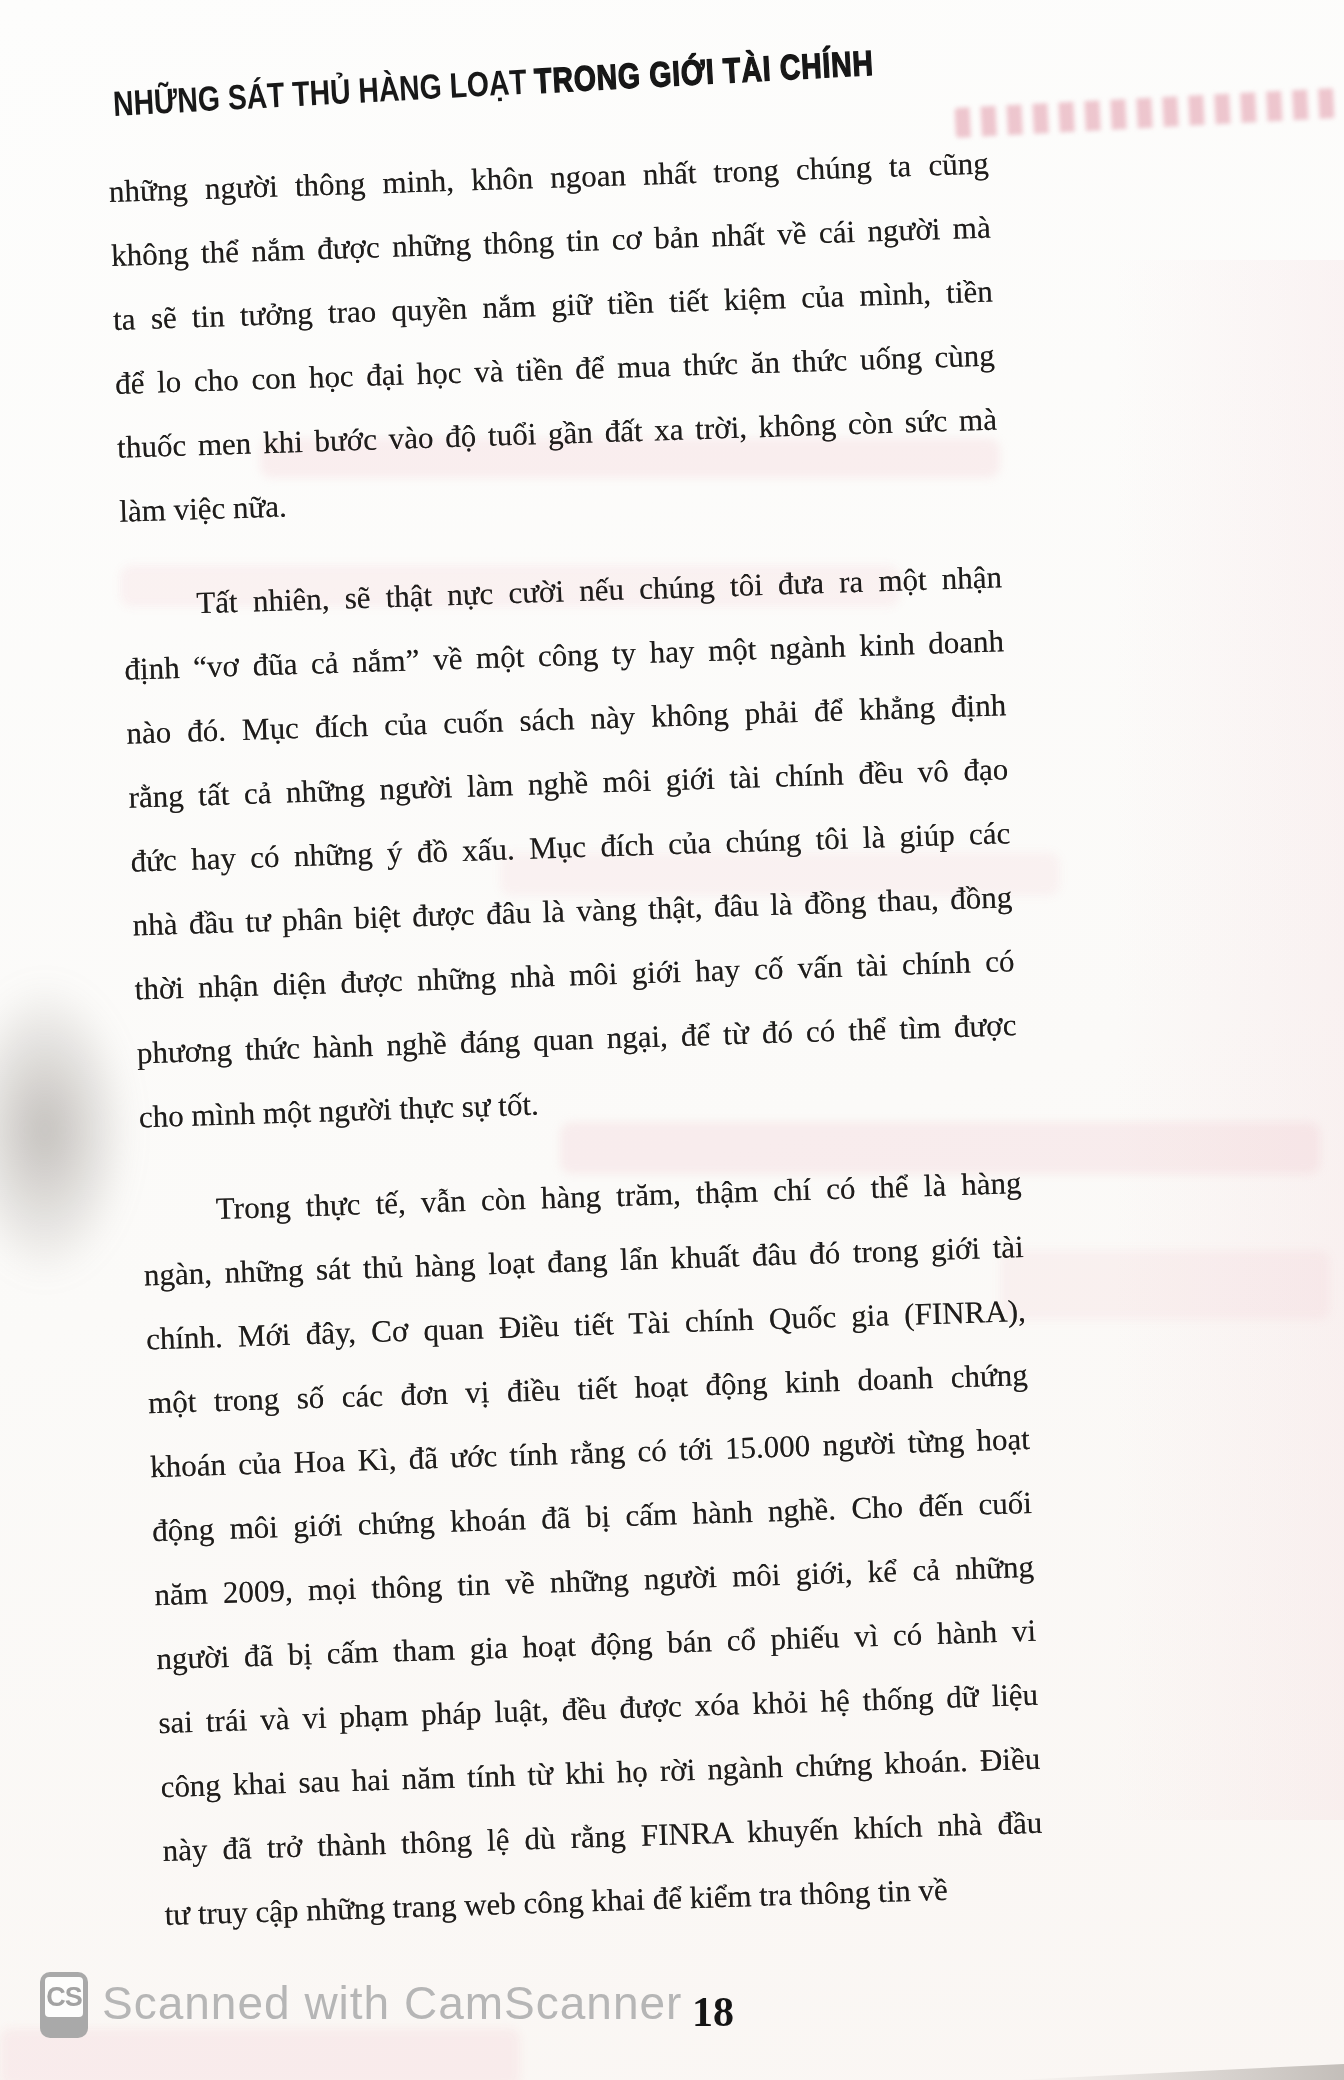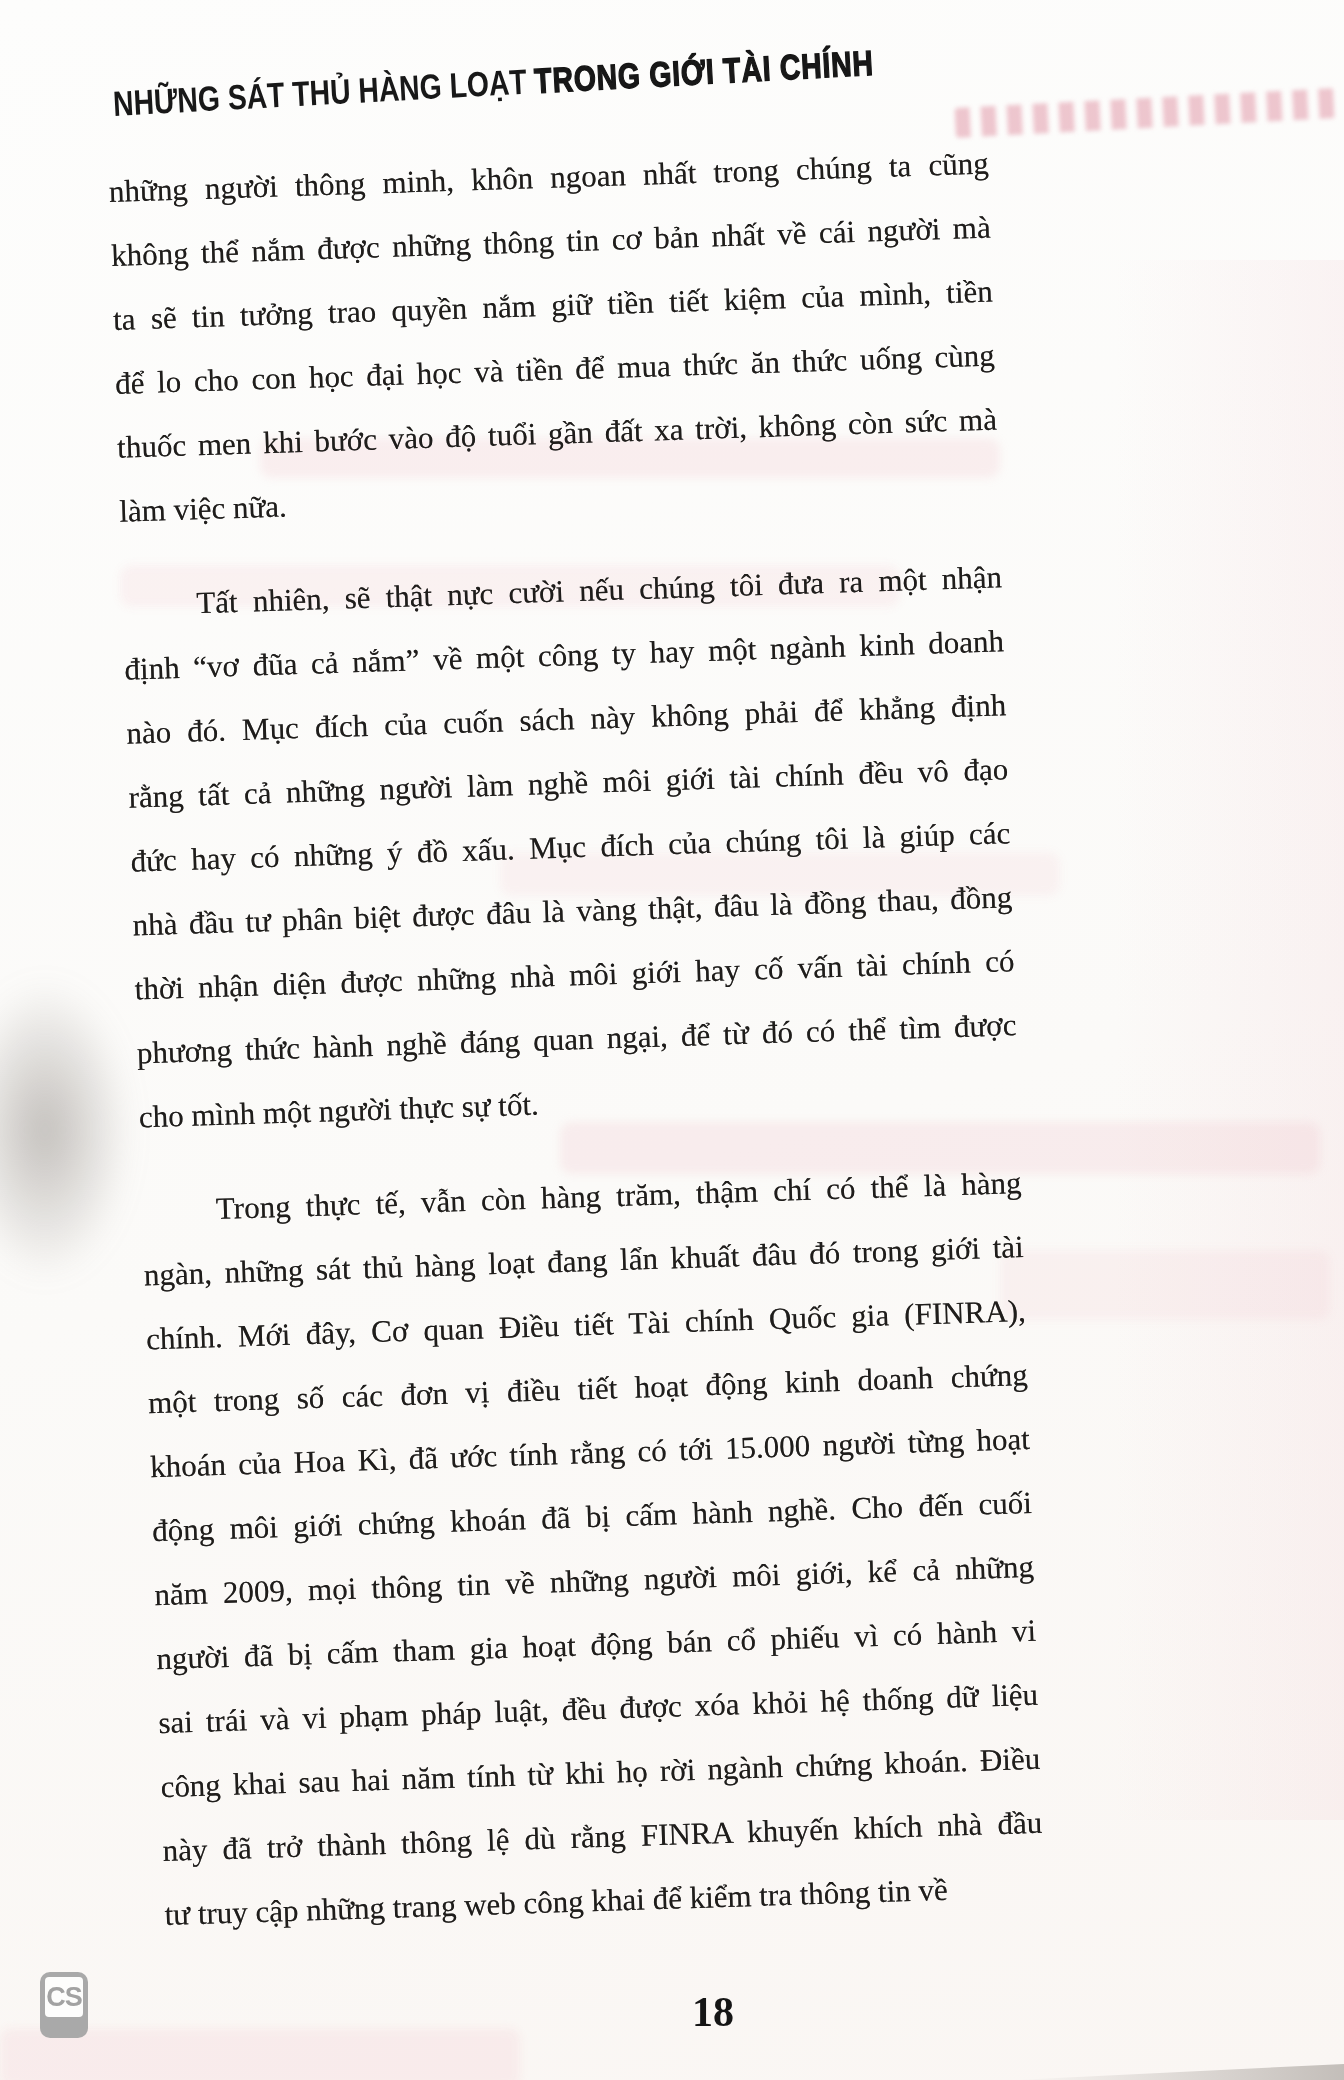--- a/index.html
+++ b/index.html
@@ -150,16 +150,17 @@
         <div class="line">sai trái và vi phạm pháp luật, đều được xóa khỏi hệ thống dữ liệu</div>
         <div class="line">công khai sau hai năm tính từ khi họ rời ngành chứng khoán. Điều</div>
         <div class="line">này đã trở thành thông lệ dù rằng FINRA khuyến khích nhà đầu</div>
         <div class="line last">tư truy cập những trang web công khai để kiểm tra thông tin về</div>
       </div>
     </div>
 
   <div class="cs-logo">
     <div class="inner">CS</div>
   </div>
+  <div class="wm-text">Scanned with CamScanner</div>
 
   <div class="page-number">18</div>
 
 </div>
 
 </body></html>

